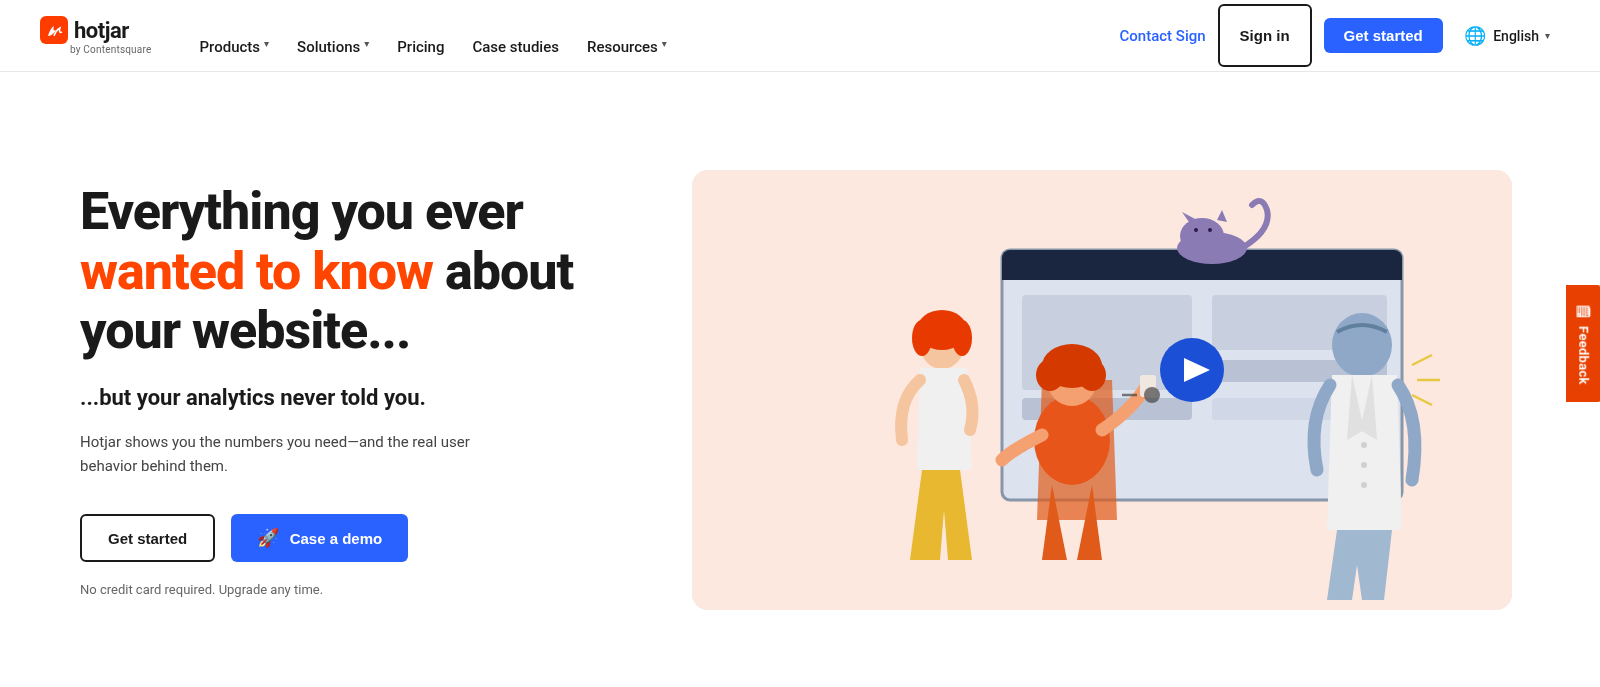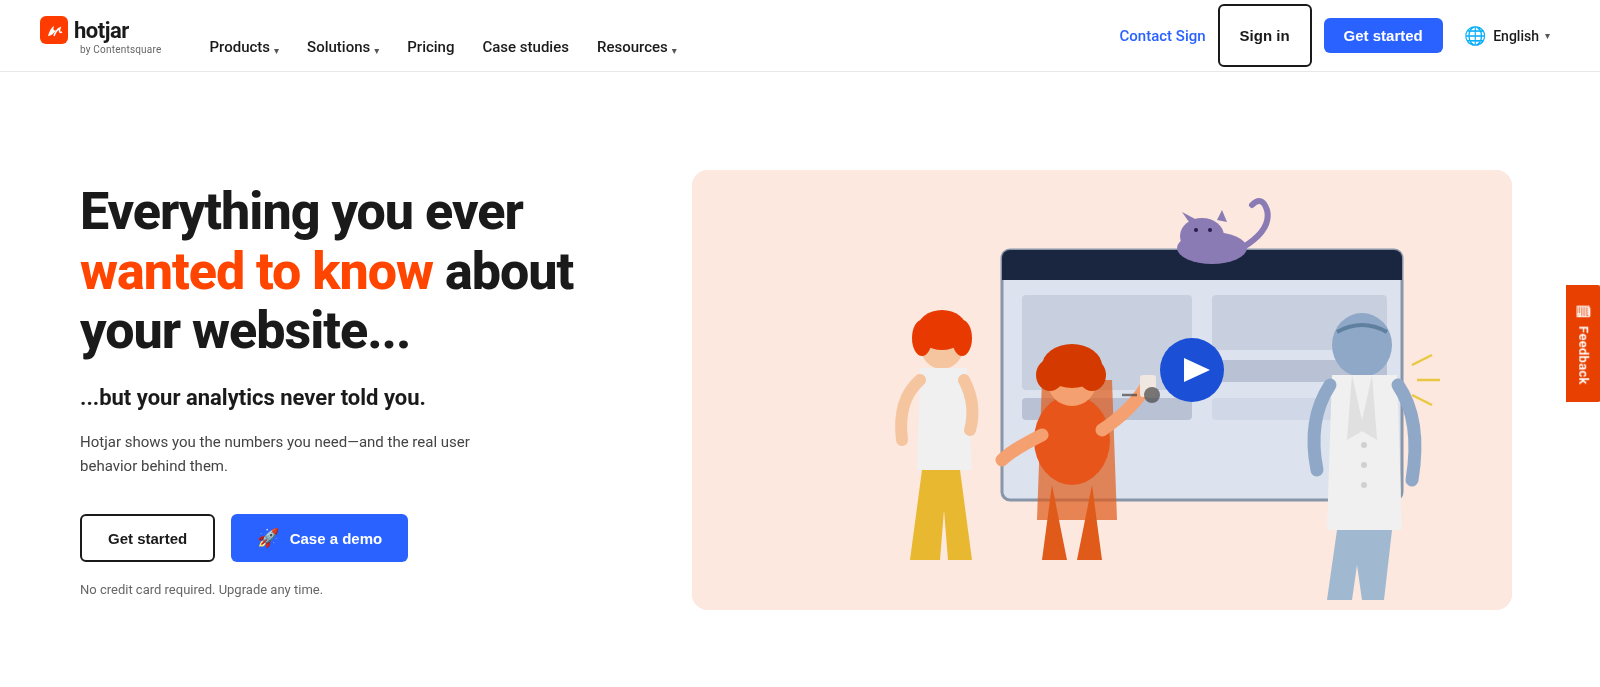--- a/index.html
+++ b/index.html
@@ -35,32 +35,32 @@
     }
     .logo-text {
       font-size: 22px;
       font-weight: 700;
       color: #1a1a1a;
       letter-spacing: -0.5px;
     }
     .logo-sub {
       font-size: 10px;
       color: #666;
-      margin-left: 40px;
+      margin-left: 30px;
       letter-spacing: 0.2px;
     }
     .nav-links {
       display: flex;
       align-items: center;
       gap: 4px;
       flex: 1;
     }
     .nav-item {
       display: flex;
-      align-items: flex-end;
+      align-items: flex-start;
       gap: 4px;
       padding: 8px 12px;
       font-size: 15px;
       color: #1a1a1a;
       cursor: pointer;
       border-radius: 6px;
       text-decoration: none;
       font-weight: 500;
       margin-top: 22px;
     }

